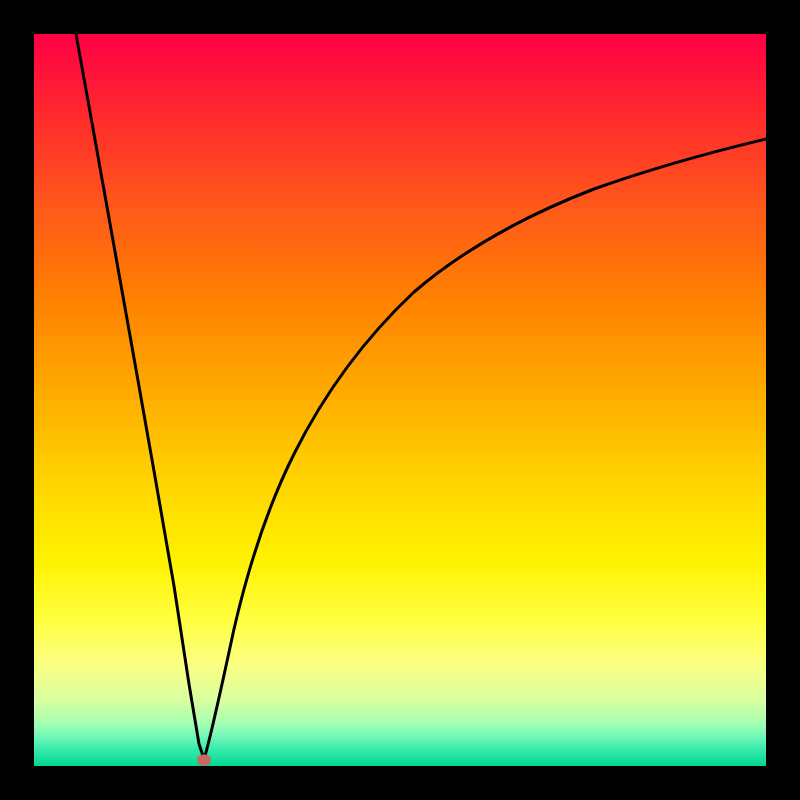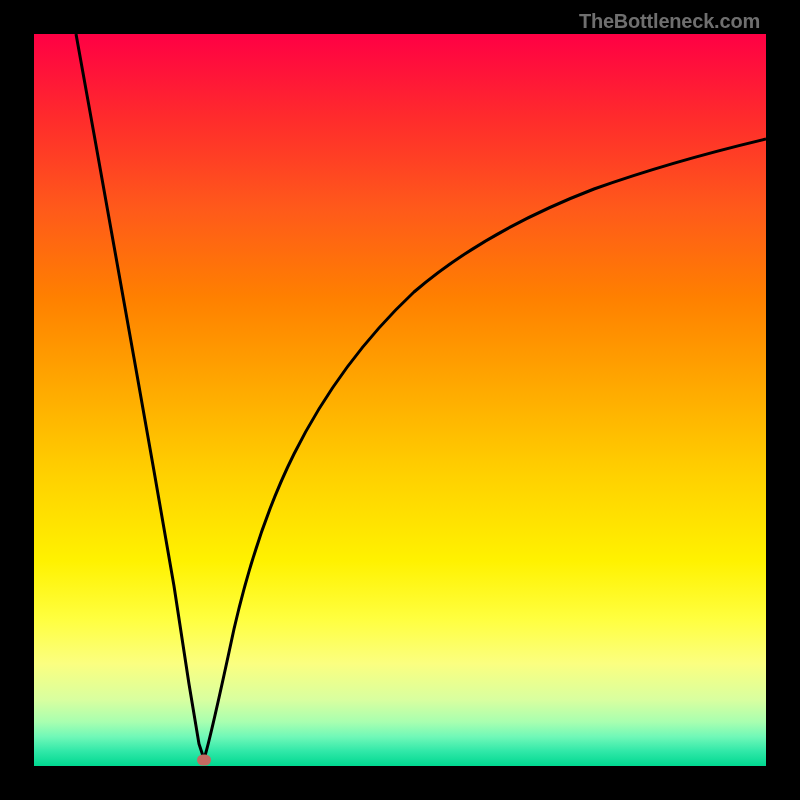--- a/index.html
+++ b/index.html
@@ -64,21 +64,20 @@
     height: 11px;
     background: #c56a62;
     border-radius: 50% / 60%;
     transform: translate(-50%, -50%);
   }
 </style>
 </head>
 <body>
 
 <div class="outer">
-  <div class="watermark">TheBottleneck.com</div>
 
   <div class="plot-area">
 
     <svg class="curve" viewBox="0 0 732 732" preserveAspectRatio="none">
       <path fill="none" stroke="black" stroke-width="3" d="M 42 0
                L 60 100
                L 80 212
                L 100 324
                L 120 437
                L 140 552

